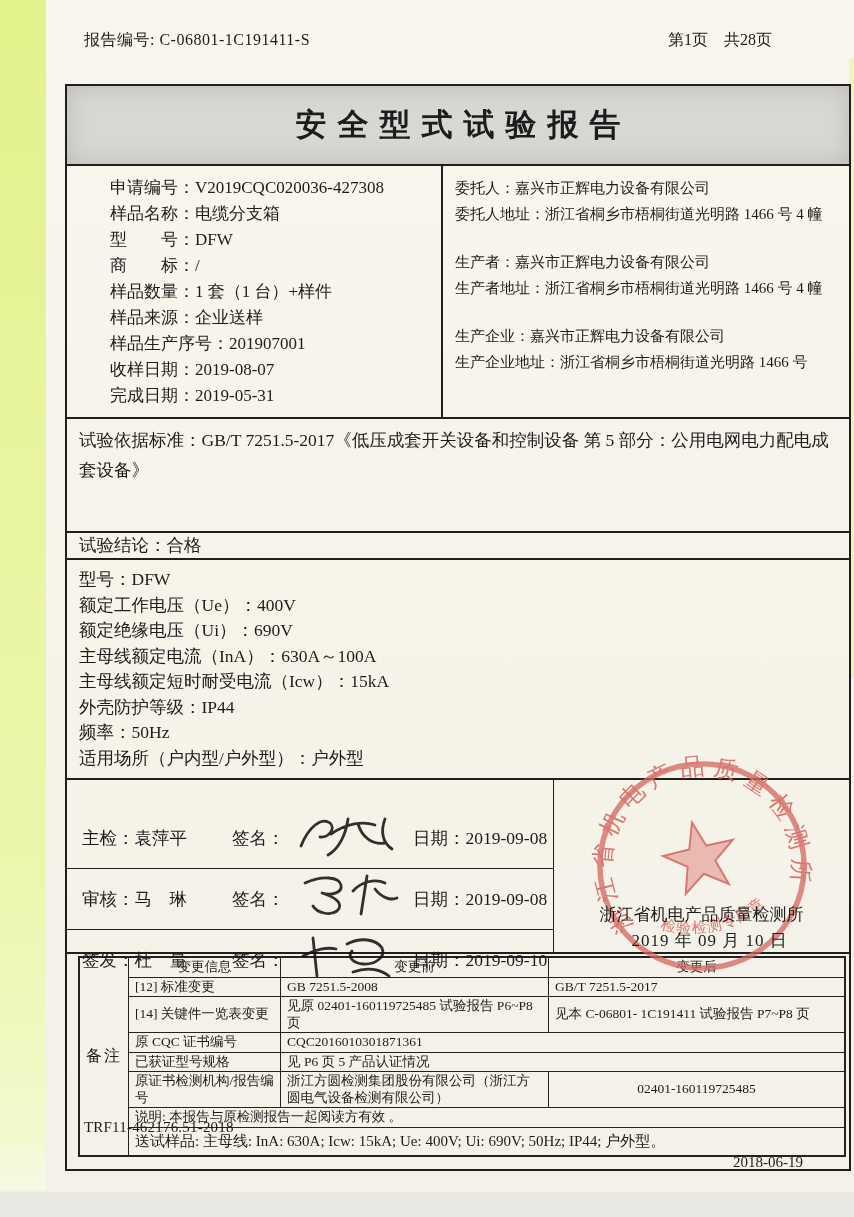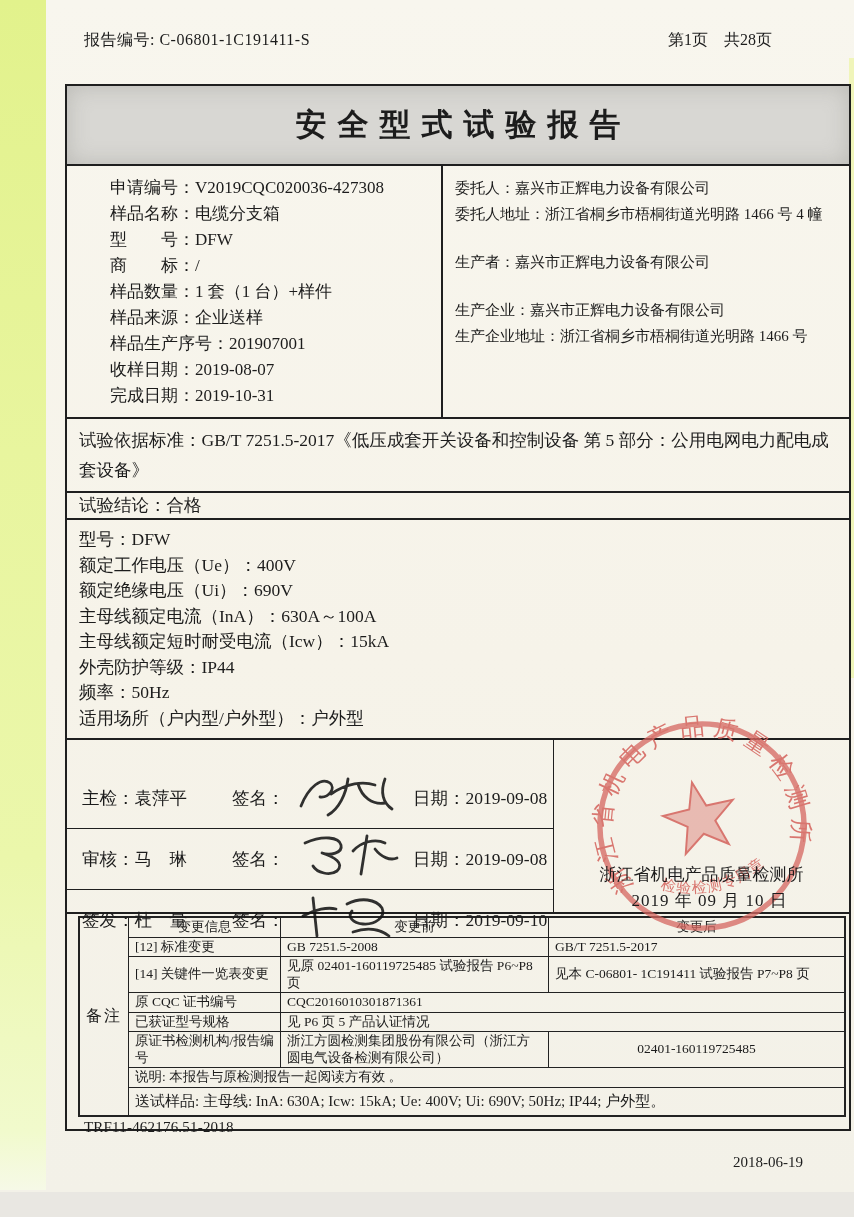--- a/index.html
+++ b/index.html
@@ -39,21 +39,21 @@
 
   .info-row { display:flex; border-top:2px solid #1f1f1f; }
   .info-left { width:347px; border-right:2px solid #1f1f1f; padding:9px 6px 8px 14px;margin-left:29px; }
   .info-left .line { font-size:17px; line-height:26px; white-space:nowrap; }
   .info-right { flex:1; padding:9px 10px 8px 12px; }
   .info-right .line { font-size:15px; line-height:26px; }
   .info-right .group { margin-bottom:22px; }
   .info-right .group:last-child { margin-bottom:0; }
 
   .standard-row { border-top:2px solid #1f1f1f; padding:6px 12px; font-size:17.5px; line-height:30px; }
-  .conclusion-row { border-top:2px solid #1f1f1f; padding:2px 12px 3px 12px; font-size:17.5px; line-height:20px; }
+  .conclusion-row { border-top:2px solid #1f1f1f; padding:2px 12px 3px 12px; font-size:17.5px; line-height:20px;margin-top:40px; }
   .specs-row { border-top:2px solid #1f1f1f; padding:7px 12px 7px 12px; }
   .specs-row .line { font-size:17.5px; line-height:25.5px; }
 
   .sign-section { display:flex; border-top:2px solid #1f1f1f; height:174px; position:relative; }
   .sign-left { width:486px; display:flex; flex-direction:column;margin-top:28px; }
   .sign-row { flex:1; display:flex; align-items:center; padding-left:15px; border-bottom:1.6px solid #1f1f1f; }
   .sign-row:last-child { border-bottom:none; }
   .sign-role { width:150px; font-size:17.5px; }
   .sign-label { width:60px; font-size:17.5px; }
   .sig-svg { width:116px; height:52px; margin:0 5px 8px 0; }
@@ -108,29 +108,30 @@
   <div class="info-row">
     <div class="info-left">
       <div class="line">申请编号：V2019CQC020036-427308</div>
       <div class="line">样品名称：电缆分支箱</div>
       <div class="line">型　　号：DFW</div>
       <div class="line">商　　标：/</div>
       <div class="line">样品数量：1 套（1 台）+样件</div>
       <div class="line">样品来源：企业送样</div>
       <div class="line">样品生产序号：201907001</div>
       <div class="line">收样日期：2019-08-07</div>
-      <div class="line">完成日期：2019-10-31</div>
+      <div class="line">完成日期：2019-05-31</div>
     </div>
     <div class="info-right">
       <div class="group">
         <div class="line">委托人：嘉兴市正辉电力设备有限公司</div>
         <div class="line">委托人地址：浙江省桐乡市梧桐街道光明路 1466 号 4 幢</div>
       </div>
       <div class="group">
         <div class="line">生产者：嘉兴市正辉电力设备有限公司</div>
+        <div class="line">生产者地址：浙江省桐乡市梧桐街道光明路 1466 号 4 幢</div>
       </div>
       <div class="group">
         <div class="line">生产企业：嘉兴市正辉电力设备有限公司</div>
         <div class="line">生产企业地址：浙江省桐乡市梧桐街道光明路 1466 号</div>
       </div>
     </div>
   </div>
 
   <div class="standard-row">试验依据标准：GB/T 7251.5-2017《低压成套开关设备和控制设备 第 5 部分：公用电网电力配电成套设备》</div>
   <div class="conclusion-row">试验结论：合格</div>

